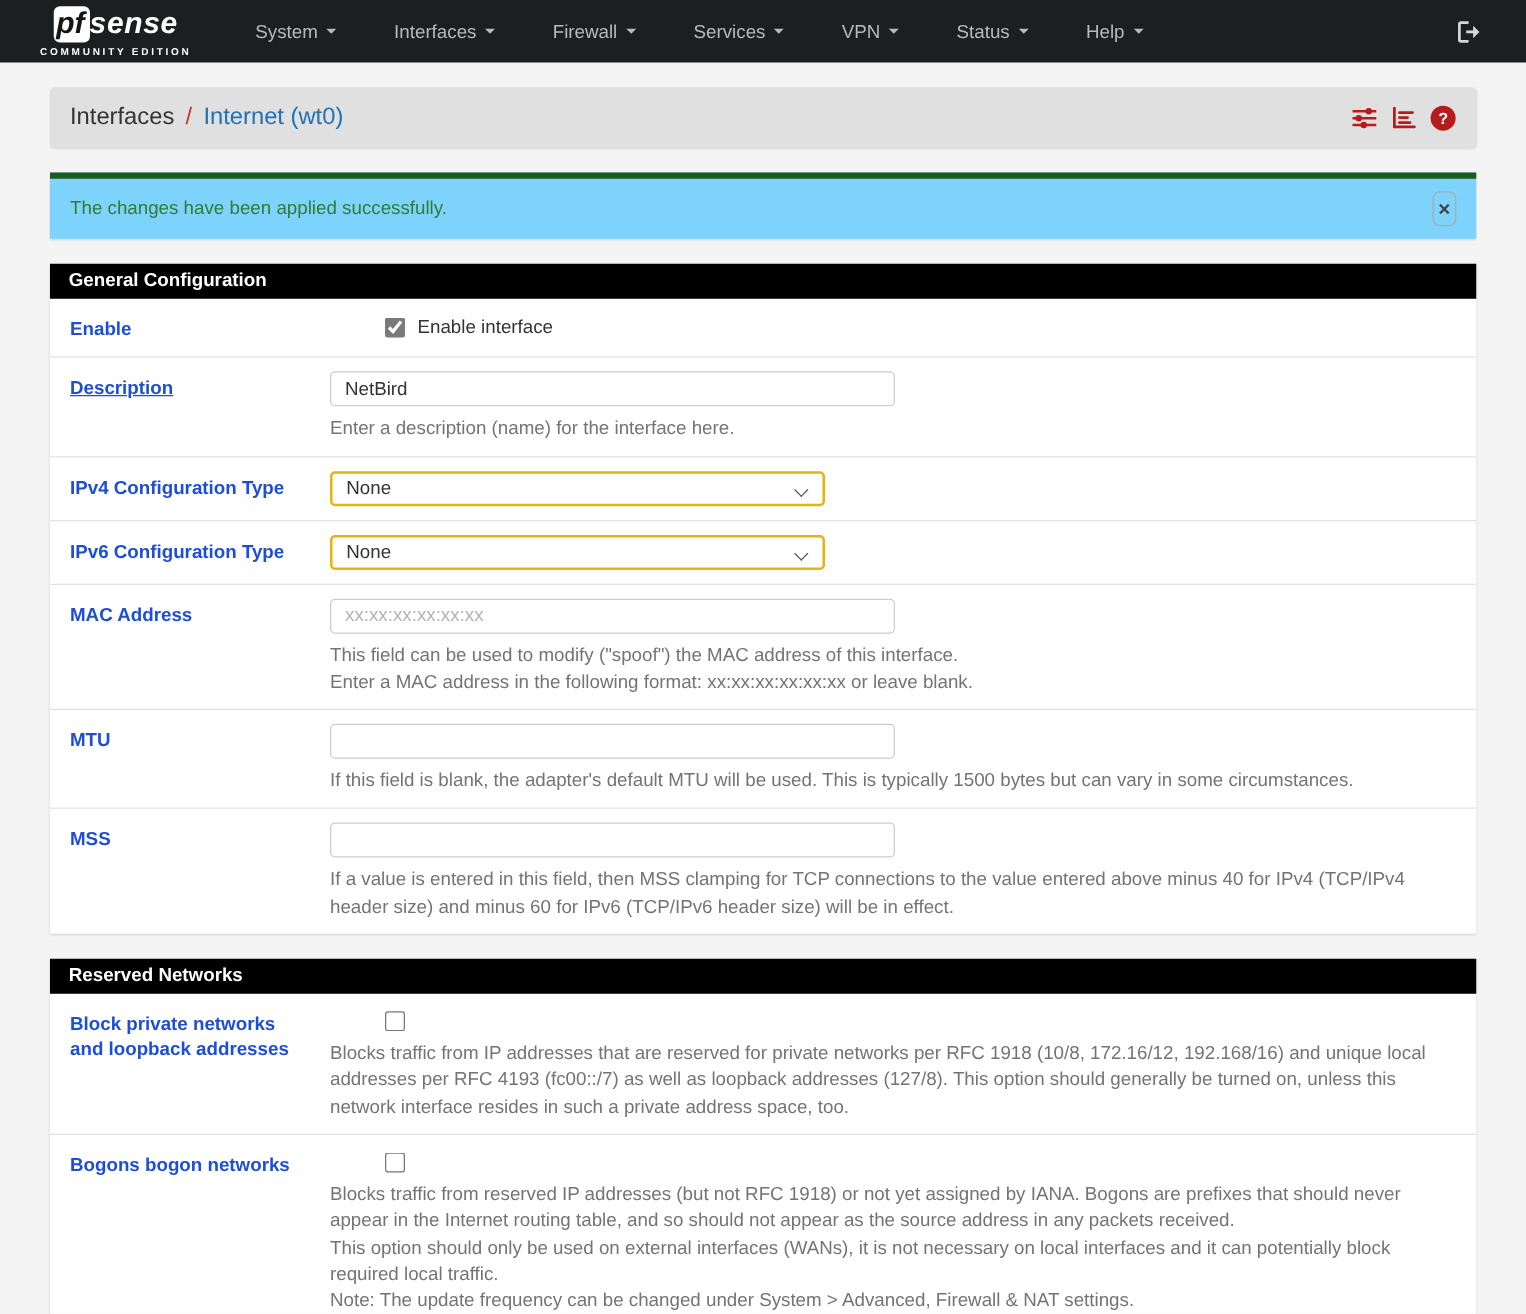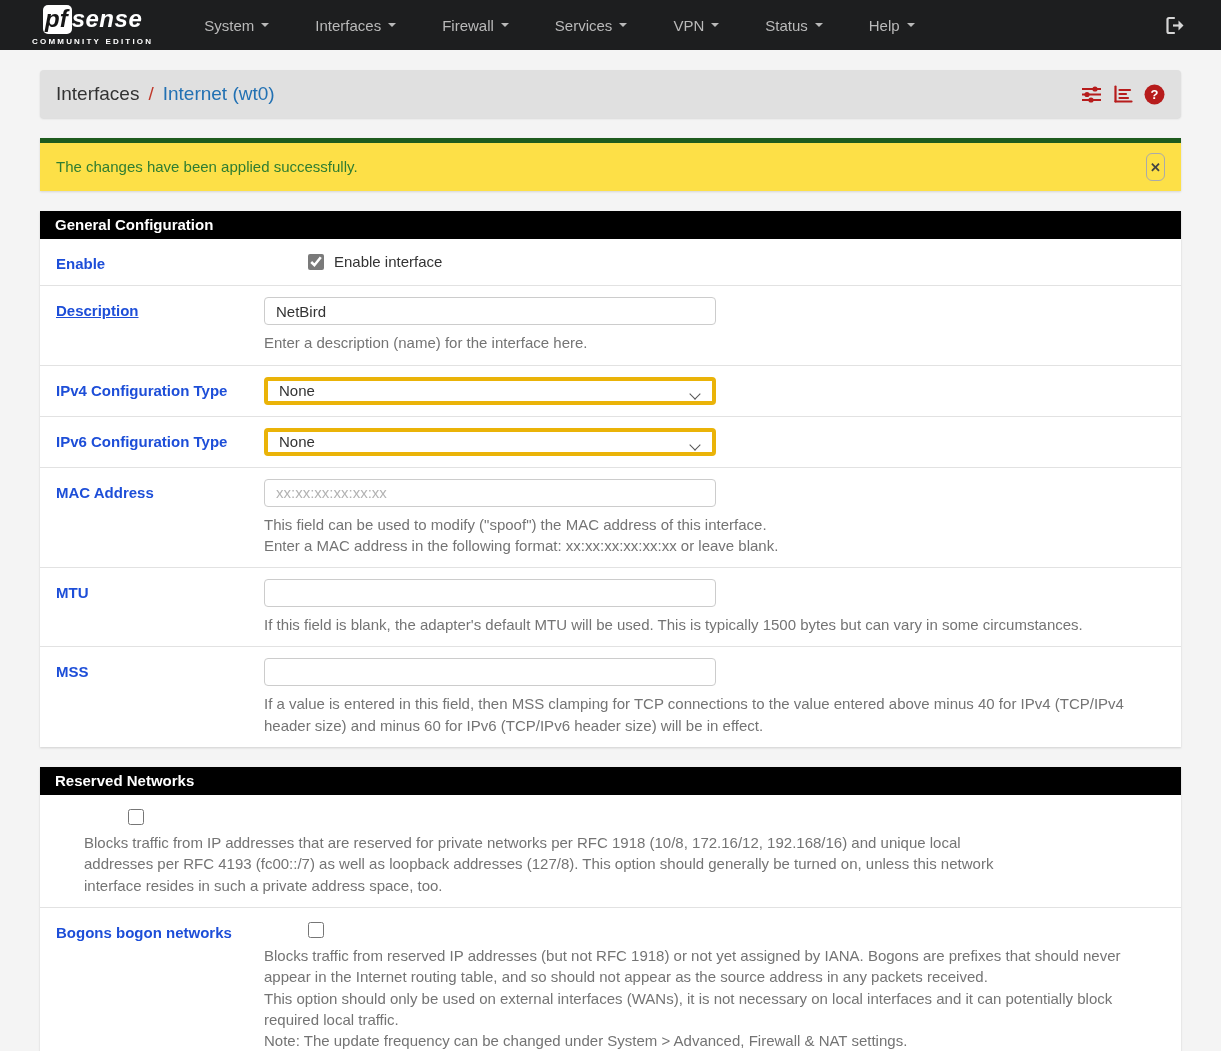--- a/index.html
+++ b/index.html
@@ -49,21 +49,21 @@
     box-shadow: 0 1px 2px rgba(0,0,0,.12);
   }
   .bc-section { font-size: 19px; color: #333; }
   .bc-sep { font-size: 19px; color: #c0392b; margin: 0 9px; }
   .bc-page { font-size: 19px; color: #2271b3; cursor: pointer; }
   .bc-icons { margin-left: auto; display: flex; align-items: center; gap: 11px; }
   .bc-icon { cursor: pointer; display: inline-flex; }
 
   
   .alert-success {
-    margin-top: 20px; background: #fde047; border-top: 5px solid #1e5b1e;
+    margin-top: 20px; background: #7dd3fc; border-top: 5px solid #1e5b1e;
     padding: 15px 16px; position: relative; box-shadow: 0 1px 2px rgba(0,0,0,.12);
   }
   .alert-text { color: #2f7d31; font-size: 15px; }
   .alert-close {
     position: absolute; right: 16px; top: 50%; transform: translateY(-50%);
     width: 19px; height: 28px; border: 1px solid #aaa; border-radius: 6px;
     background: transparent; color: #444; font-size: 13px; font-weight: bold;
     cursor: pointer; display: flex; align-items: center; justify-content: center;
     font-family: "Liberation Sans", sans-serif;
   }
@@ -84,21 +84,21 @@
   }
   .row-label.underlined { text-decoration: underline; }
   .row-content { margin-left: 28px; flex: 1; }
   .text-input {
     width: 452px; height: 28px; border: 1px solid #ccc; border-radius: 4px;
     padding: 2px 11px; font-size: 15px; color: #333; background: #fff;
     font-family: "Liberation Sans", sans-serif; outline: none;
   }
   .text-input::placeholder { color: #b3b3b3; }
   .select-box {
-    width: 452px; height: 28px; border: 4px solid #eab308; border-radius: 4px;
+    width: 396px; height: 28px; border: 2px solid #eab308; border-radius: 4px;
     padding: 3px 11px; font-size: 15px; color: #333; background: #fff;
     position: relative; cursor: pointer; display: flex; align-items: center;
   }
   .select-chev {
     position: absolute; right: 13px; top: 9px; width: 8px; height: 8px;
     border-right: 1.6px solid #555; border-bottom: 1.6px solid #555;
     transform: rotate(45deg); pointer-events: none;
   }
   .help-text { margin-top: 7px; color: #747474; font-size: 15px; line-height: 1.42; max-width: 935px; }
   .check-wrap { display: flex; align-items: center; padding-top: 3px; margin-left: 44px; }
@@ -269,20 +269,21 @@
         <input class="text-input" type="text" style="">
         <div class="help-text">If a value is entered in this field, then MSS clamping for TCP connections to the value entered above minus 40 for IPv4 (TCP/IPv4 header size) and minus 60 for IPv6 (TCP/IPv6 header size) will be in effect.</div>
       </div>
     </div>
   </div>
 
   <div class="panel">
     <div class="panel-heading">Reserved Networks</div>
 
     <div class="form-row">
+      <div class="row-label">Block private networks and loopback addresses</div>
       <div class="row-content">
         <div class="check-wrap">
           <input type="checkbox" style="">
         </div>
         <div class="help-text">Blocks traffic from IP addresses that are reserved for private networks per RFC 1918 (10/8, 172.16/12, 192.168/16) and unique local addresses per RFC 4193 (fc00::/7) as well as loopback addresses (127/8). This option should generally be turned on, unless this network interface resides in such a private address space, too.</div>
       </div>
     </div>
 
     <div class="form-row">
       <div class="row-label">Bogons bogon networks</div>

